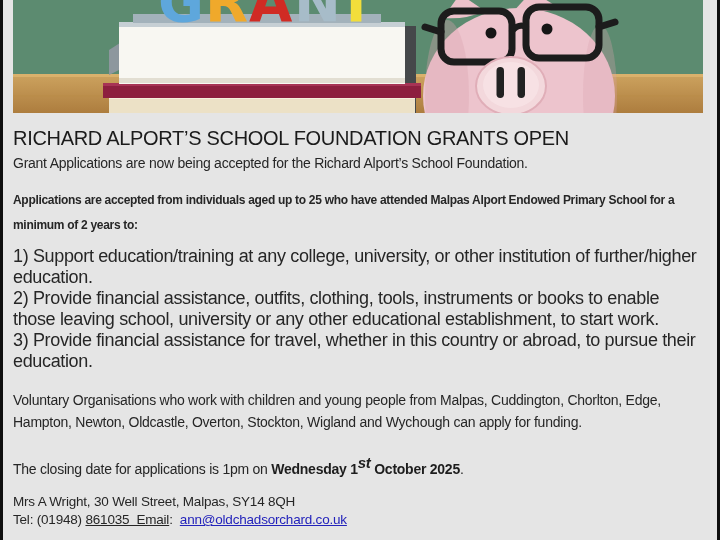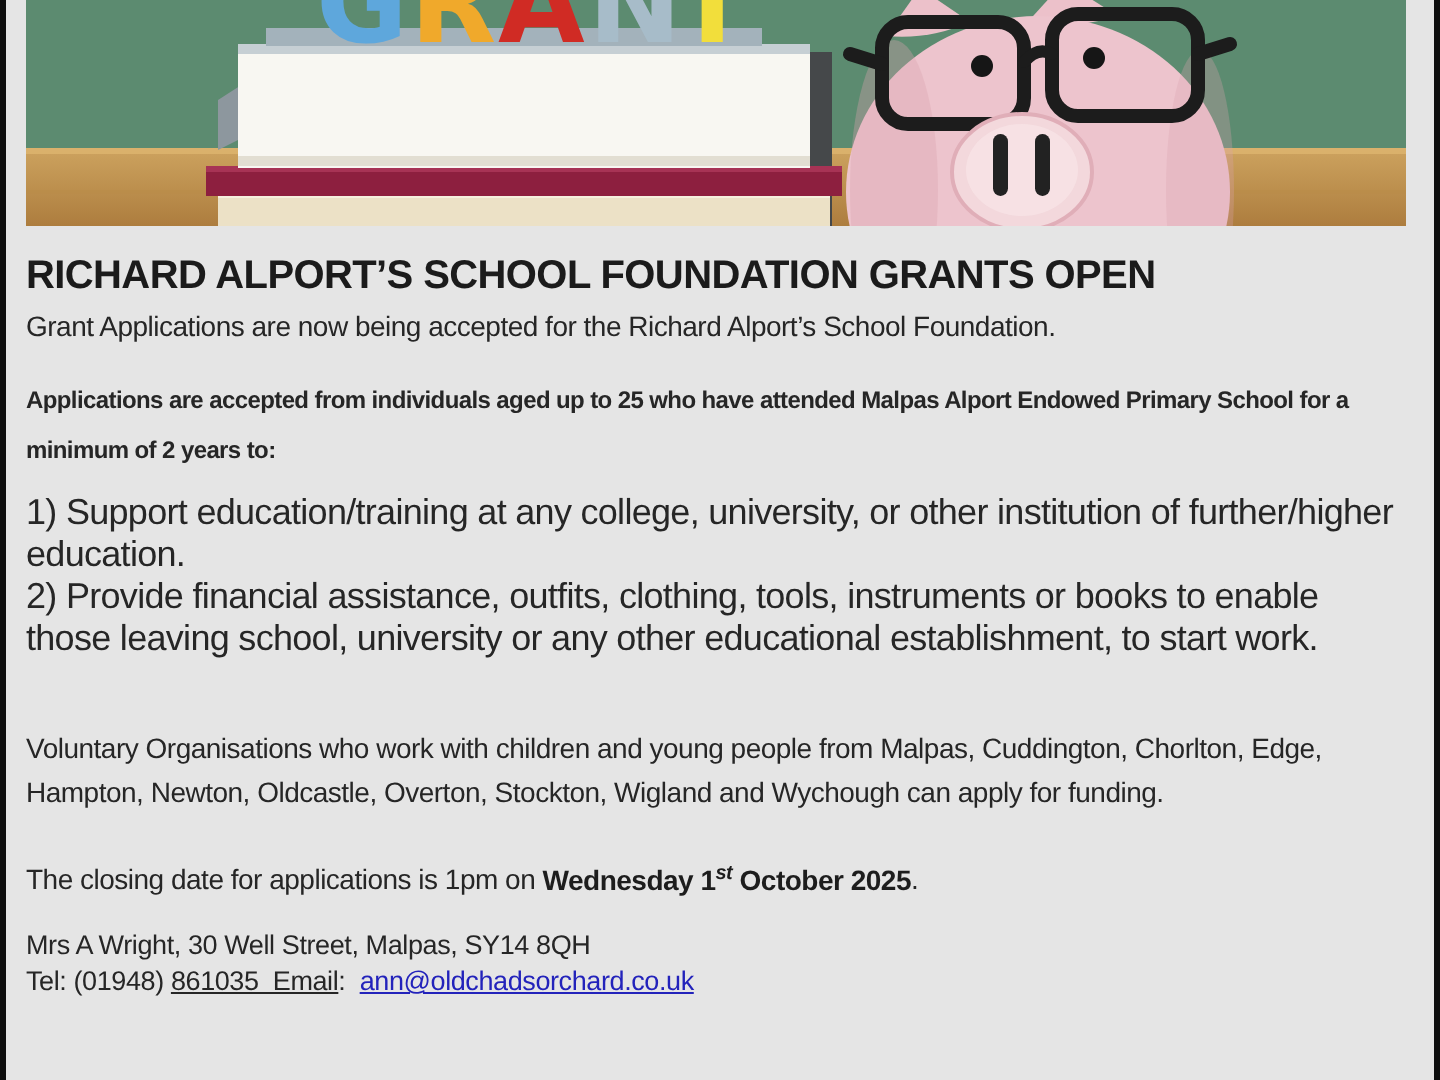--- a/index.html
+++ b/index.html
@@ -6,34 +6,34 @@
   .page {
     width:720px; height:540px; margin:0 auto; background:#e5e5e5;
     position:relative; overflow:hidden; box-sizing:border-box;
     border-left:3px solid #0e0e0e; border-right:3px solid #0e0e0e;
     font-family:"Liberation Sans", sans-serif; color:#262626;
   }
   .hero { margin-left:10px; margin-top:0; width:690px; height:113px; overflow:hidden; }
   .hero svg { display:block; }
   .content { padding:6px 14px 0 10px; }
   .heading {
-    font-size:20px; font-weight:bold; letter-spacing:-0.3px;
+    font-size:20px; font-weight:normal; letter-spacing:-0.3px;
     color:#1b1b1b; margin:7px 0 3px 0; line-height:24px;
   }
   .para { font-size:14px; letter-spacing:-0.25px; line-height:21px; margin:0; white-space:pre-wrap; }
   .intro { margin-top:1px; }
   .eligibility { font-weight:bold; font-size:12px; letter-spacing:-0.3px; line-height:25px; margin-top:14px; }
   .purposes { margin-top:8px; font-size:18px; letter-spacing:-0.35px; }
   .purpose-item { line-height:21px; white-space:pre-wrap; }
   .note { margin-top:12px; }
   .note-label { text-decoration:underline; }
-  .voluntary { margin-top:33px; line-height:22px; }
+  .voluntary { margin-top:17px; line-height:22px; }
   .closing { margin-top:19px; }
   .closing b { color:#1d1d1d; }
-  .closing sup { font-size:10px;font-style:italic; }
+  .closing sup { font-size:15px;font-style:italic; }
   .contact { margin-top:13px; font-size:13.5px; letter-spacing:-0.2px; line-height:18.5px; }
   .contact-line { white-space:pre-wrap; }
   .underlined { text-decoration:underline; }
   .email-link { color:#2323bb; text-decoration:underline; cursor:pointer; }
 </style>
 </head>
 <body>
 
 <div class="page">
 
@@ -102,20 +102,21 @@
 
     <div class="heading">RICHARD ALPORT’S SCHOOL FOUNDATION GRANTS OPEN</div>
 
     <p class="para intro">Grant Applications are now being accepted for the Richard Alport’s School Foundation.</p>
 
     <p class="para eligibility">Applications are accepted from individuals aged up to 25 who have attended Malpas Alport Endowed Primary School for a minimum of 2 years to:</p>
 
     <div class="purposes">
       <div class="purpose-item">1) Support education/training at any college, university, or other institution of further/higher education.</div>
       <div class="purpose-item">2) Provide financial assistance, outfits, clothing, tools, instruments or books to enable those leaving school, university or any other educational establishment, to start work.</div>
+      <div class="purpose-item">3) Provide financial assistance for travel, whether in this country or abroad, to pursue their education.</div>
     </div>
 
 
     <p class="para voluntary">Voluntary Organisations who work with children and young people from Malpas, Cuddington, Chorlton, Edge, Hampton, Newton, Oldcastle, Overton, Stockton, Wigland and Wychough can apply for funding.</p>
 
     <p class="para closing"><span>The closing date for applications is 1pm on </span><b><span>Wednesday 1</span><sup>st</sup><span> October 2025</span></b><span>.</span></p>
 
     <div class="contact">
       <div class="contact-line">Mrs A Wright, 30 Well Street, Malpas, SY14 8QH</div>
       <div class="contact-line"><span>Tel: (01948) </span><span class="underlined">861035  Email</span><span>:  </span><span class="email-link">ann@oldchadsorchard.co.uk</span></div>

